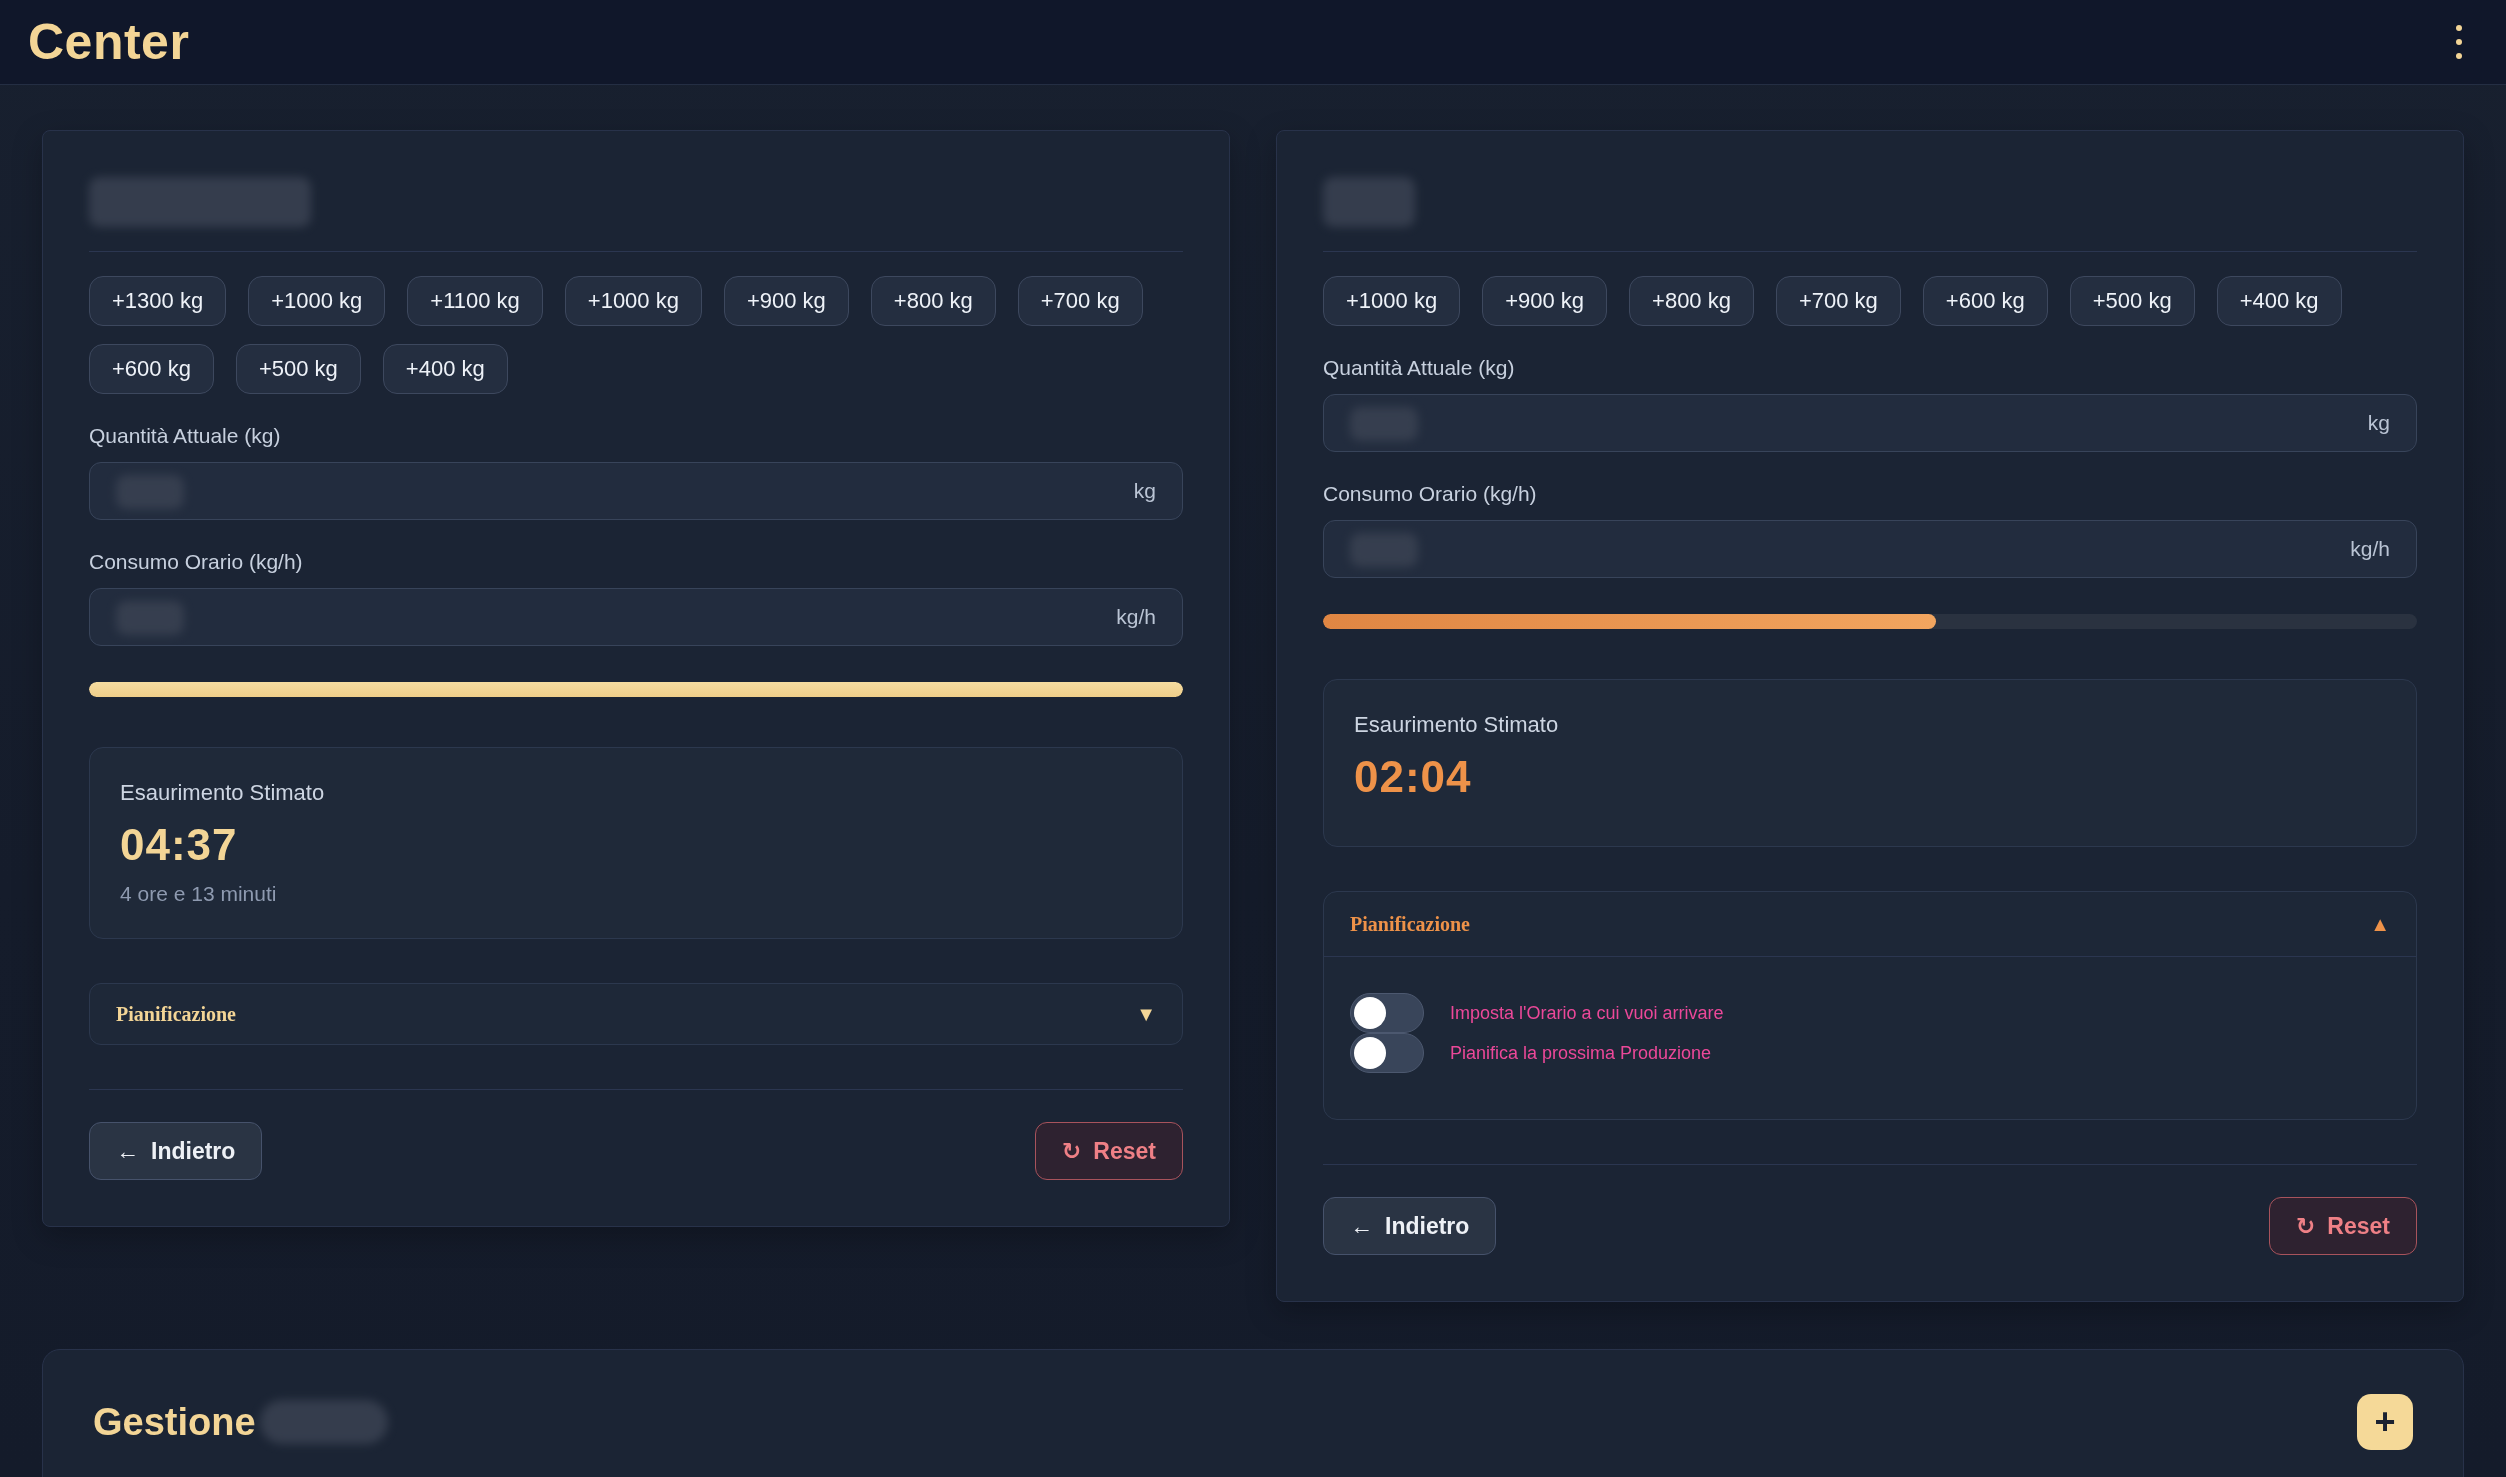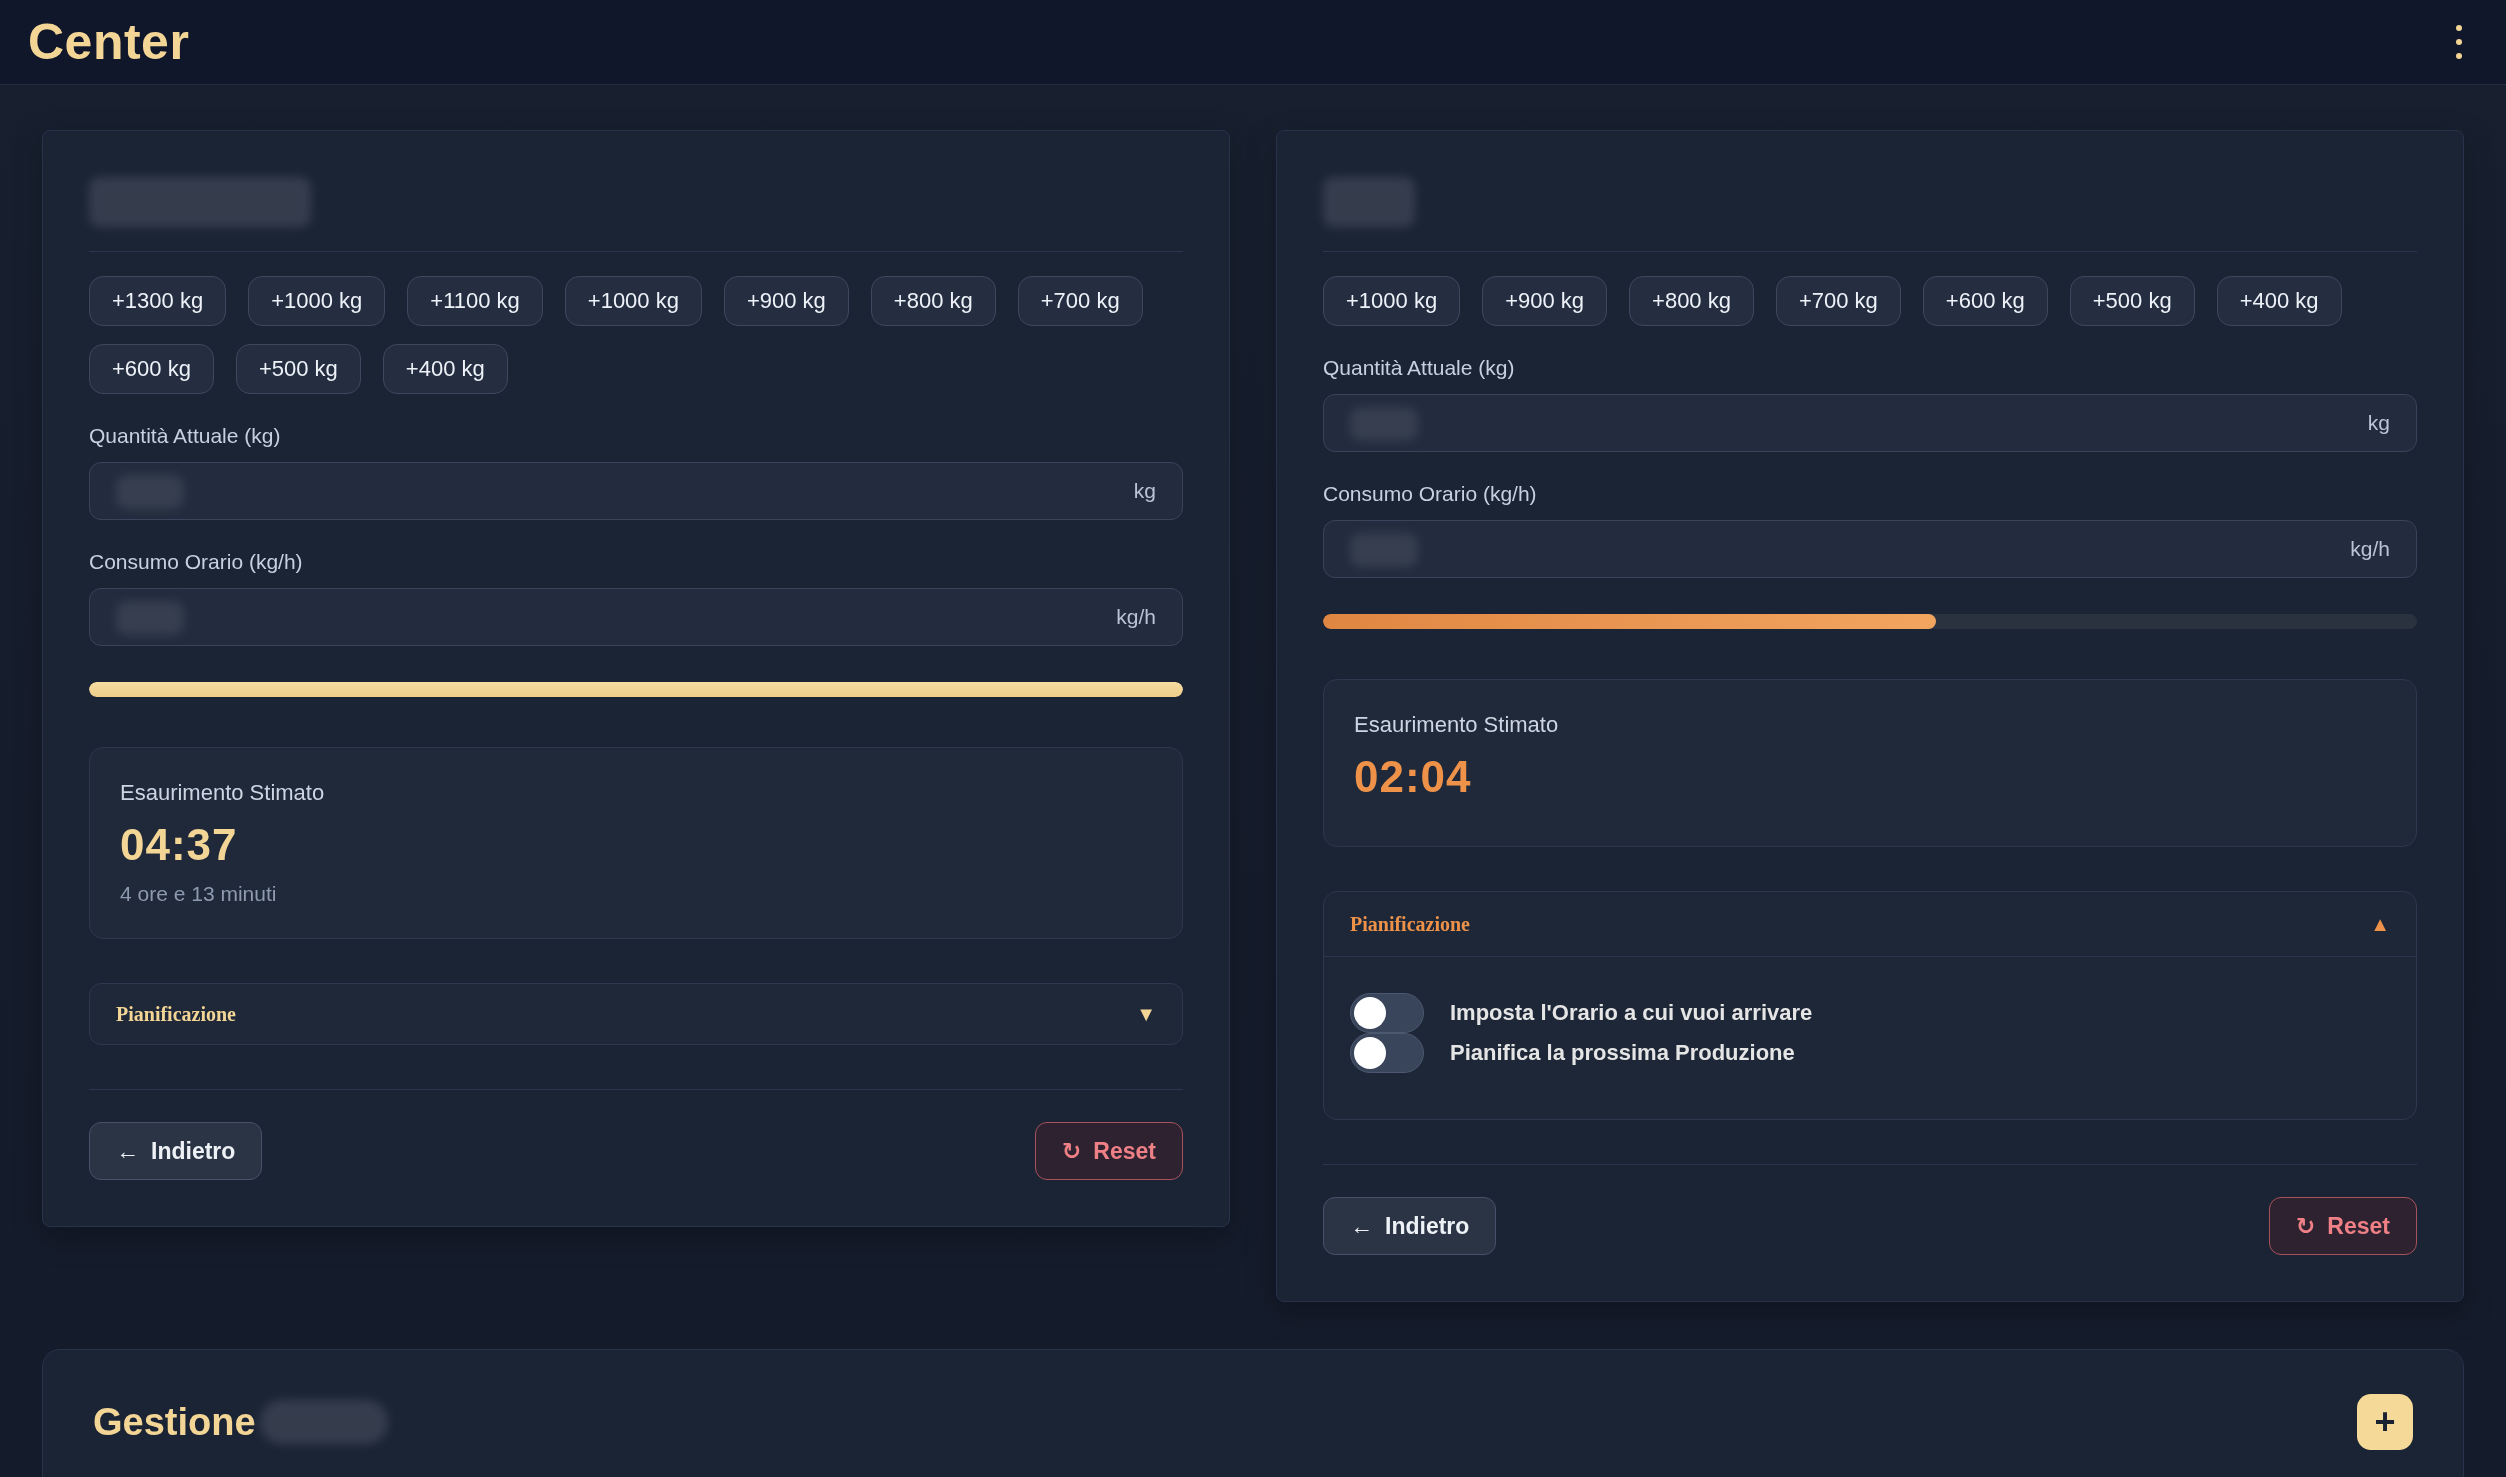--- a/index.html
+++ b/index.html
@@ -75,21 +75,21 @@
   .planning-panel { margin-top:44px; border:1px solid #2c384e; border-radius:14px; background:#1d2737; }
   .planning-head { height:64px; display:flex; align-items:center; justify-content:space-between; padding:0 26px; cursor:pointer; }
   .planning-body { border-top:1px solid #2b3650; padding:30px 26px 46px; }
   .toggle-row { display:flex; align-items:center; gap:26px; }
   .toggle-row:first-child { margin-top:6px; }
   .toggle {
     width:74px; height:40px; border-radius:20px; background:#39455a; border:1px solid #4c586f;
     position:relative; flex:0 0 auto; cursor:pointer;
   }
   .toggle .knob { position:absolute; left:3px; top:3px; width:32px; height:32px; border-radius:50%; background:#ffffff; }
-  .toggle-label { font-size:22px; color:#e5e5e5;font-weight:bold; }
+  .toggle-label { font-size:18px; color:#ec4899; }
 
   .footer-divider { border:none; border-top:1px solid #2b3650; margin:44px 0 32px; }
   .card-footer { display:flex; align-items:center; justify-content:space-between; }
   .btn { font-family:inherit; font-size:23px; font-weight:600; border-radius:12px; height:58px; padding:0 26px; cursor:pointer; display:flex; align-items:center; gap:12px; }
   .btn-back { background:#2a3444; border:1px solid #46526b; color:#eef1f6; }
   .btn-reset { background:#2e2230; border:1px solid #a8535c; color:#ef8086; }
 
   
   .bottom-card {
     margin:47px 42px 0; background:#1b2434; border:1px solid #28324a; border-radius:18px;

